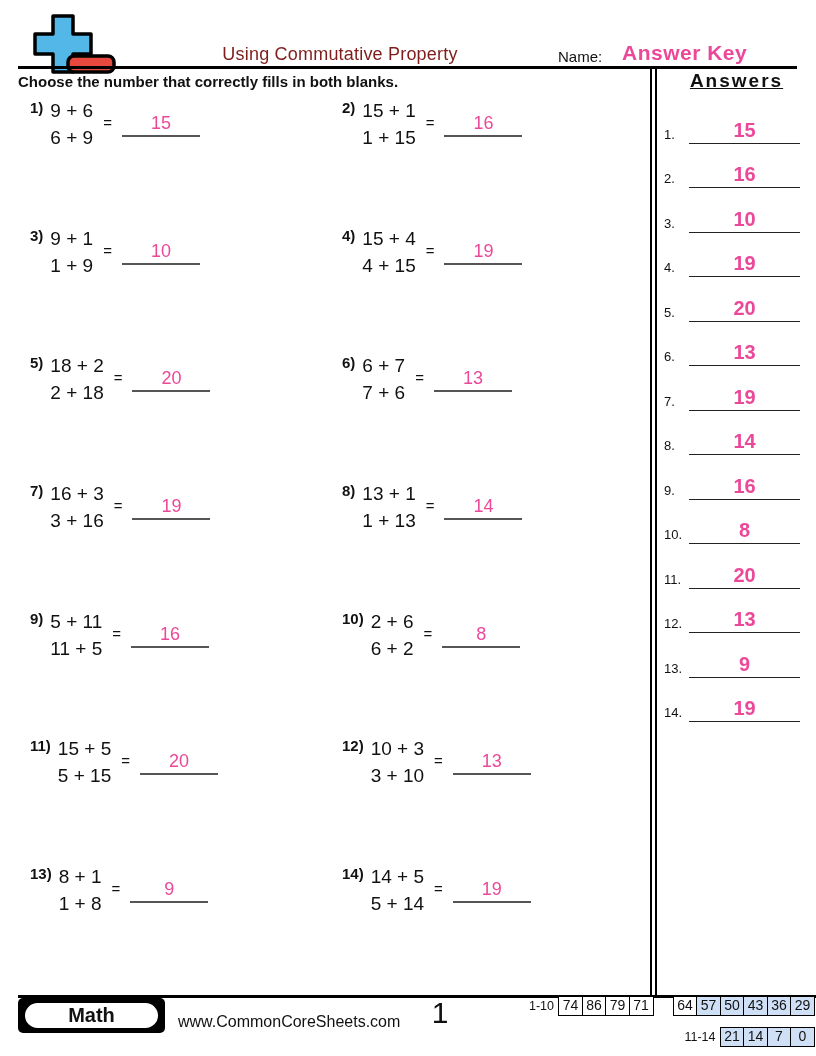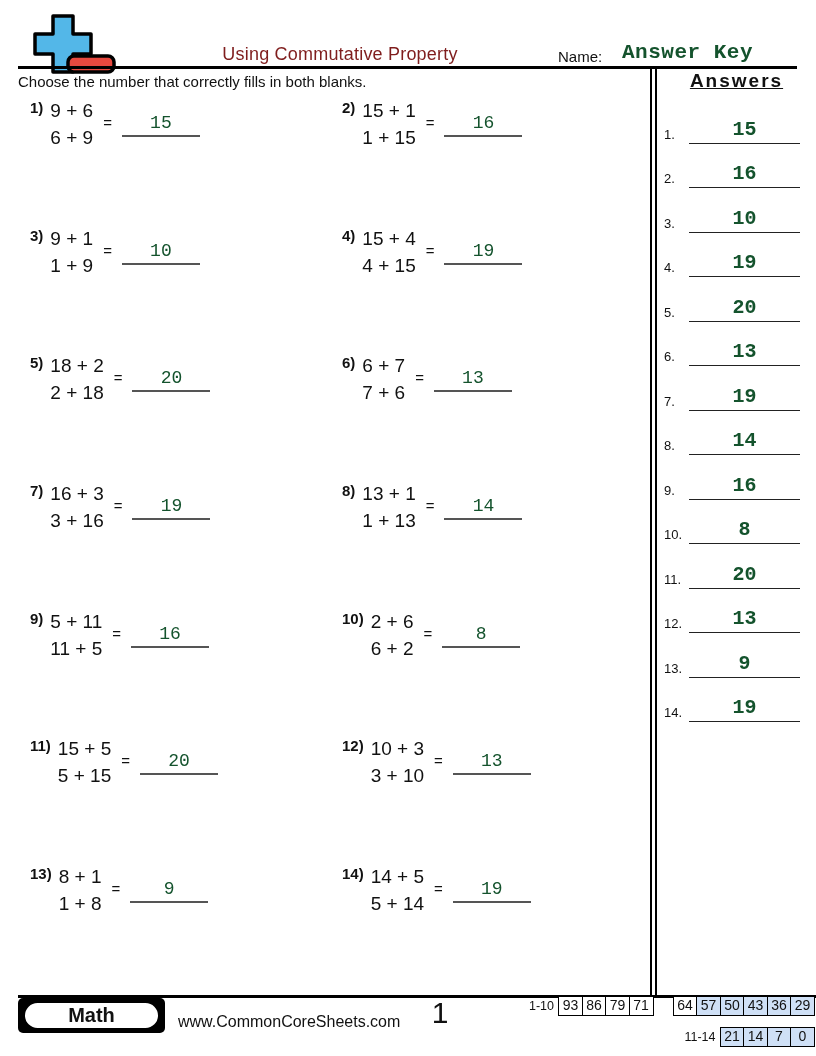--- a/index.html
+++ b/index.html
@@ -10,37 +10,37 @@
     overflow:hidden;
   }
   
   .logo { position:absolute; left:26px; top:13px; width:90px; height:62px; }
   .page-title { position:absolute; left:120px; width:440px; top:44px;
     text-align:center; font-size:18px; letter-spacing:.2px; color:#7f1d1d; }
   .name-label { position:absolute; left:558px; top:48px; font-size:15px; }
   .answer-key { position:absolute; left:622px; top:41px; font-size:21px;
     font-weight:bold; letter-spacing:.5px; }
   .rule-top { position:absolute; left:18px; right:19px; top:66px; height:3px; background:#000; }
-  .instruction { position:absolute; left:18px; top:73px; font-size:15px; font-weight:normal; }
+  .instruction { position:absolute; left:18px; top:73px; font-size:15px; font-weight:bold; }
   
   .vline { position:absolute; left:650px; top:69px; height:926px; width:7px;
     border-left:2px solid #000; border-right:2px solid #000; }
   
   .problems { position:absolute; left:18px; top:97px; width:632px; height:894px;
     display:grid; grid-template-columns:316px 316px; grid-auto-rows:127.7px; }
   .problem { display:flex; align-items:flex-start; padding-left:12px; }
   .problem.col2 { padding-left:8px; }
   .pnum { font-size:15px; font-weight:bold; margin:2px 7px 0 0; }
   .expr { display:flex; flex-direction:column; align-items:center; }
   .exline { font-size:19px; line-height:27px; white-space:pre; }
   .eq { font-size:15px; margin:17px 10px 0 10px; }
   .blank { margin-top:6px; width:78px; height:34px; border-bottom:2px solid #555;
     display:flex; align-items:flex-end; justify-content:center; }
   .blank .ansval { font-size:18px; line-height:1; padding-bottom:3px; }
-  .red { color:#14532d;font-family:Liberation Mono, monospace; }
+  .red { color:#ec4899; }
   
   .answers-panel { position:absolute; left:657px; top:70px; width:159px; }
   .answers-title { text-align:center; font-size:19px; font-weight:bold;
     letter-spacing:2px; text-decoration:underline; }
   .answers-list { margin-top:7px; }
   .answer-row { height:44.5px; display:flex; align-items:flex-end; }
   .arow-label { width:30px; font-size:13px; padding:0 0 2px 7px; }
   .arow-blank { flex:1; margin:0 16px 0 2px; border-bottom:1.5px solid #222;
     text-align:center; }
   .arow-blank .aval { font-size:20px; font-weight:bold; line-height:1; display:inline-block; padding-bottom:3px; }
@@ -320,21 +320,21 @@
   <div class="rule-bottom"></div>
   <div class="math-badge">
     <div class="math-pill">Math</div>
   </div>
   <div class="site-url">www.CommonCoreSheets.com</div>
   <div class="page-num">1</div>
 
   <div class="score-table">
     <div class="score-row">
       <span class="score-label">1-10</span>
-      <span class="cell first">93</span>
+      <span class="cell first">74</span>
       <span class="cell">86</span>
       <span class="cell">79</span>
       <span class="cell">71</span>
       <span class="cell gap">64</span>
       <span class="cell blue">57</span>
       <span class="cell blue">50</span>
       <span class="cell blue">43</span>
       <span class="cell blue">36</span>
       <span class="cell blue">29</span>
     </div>

